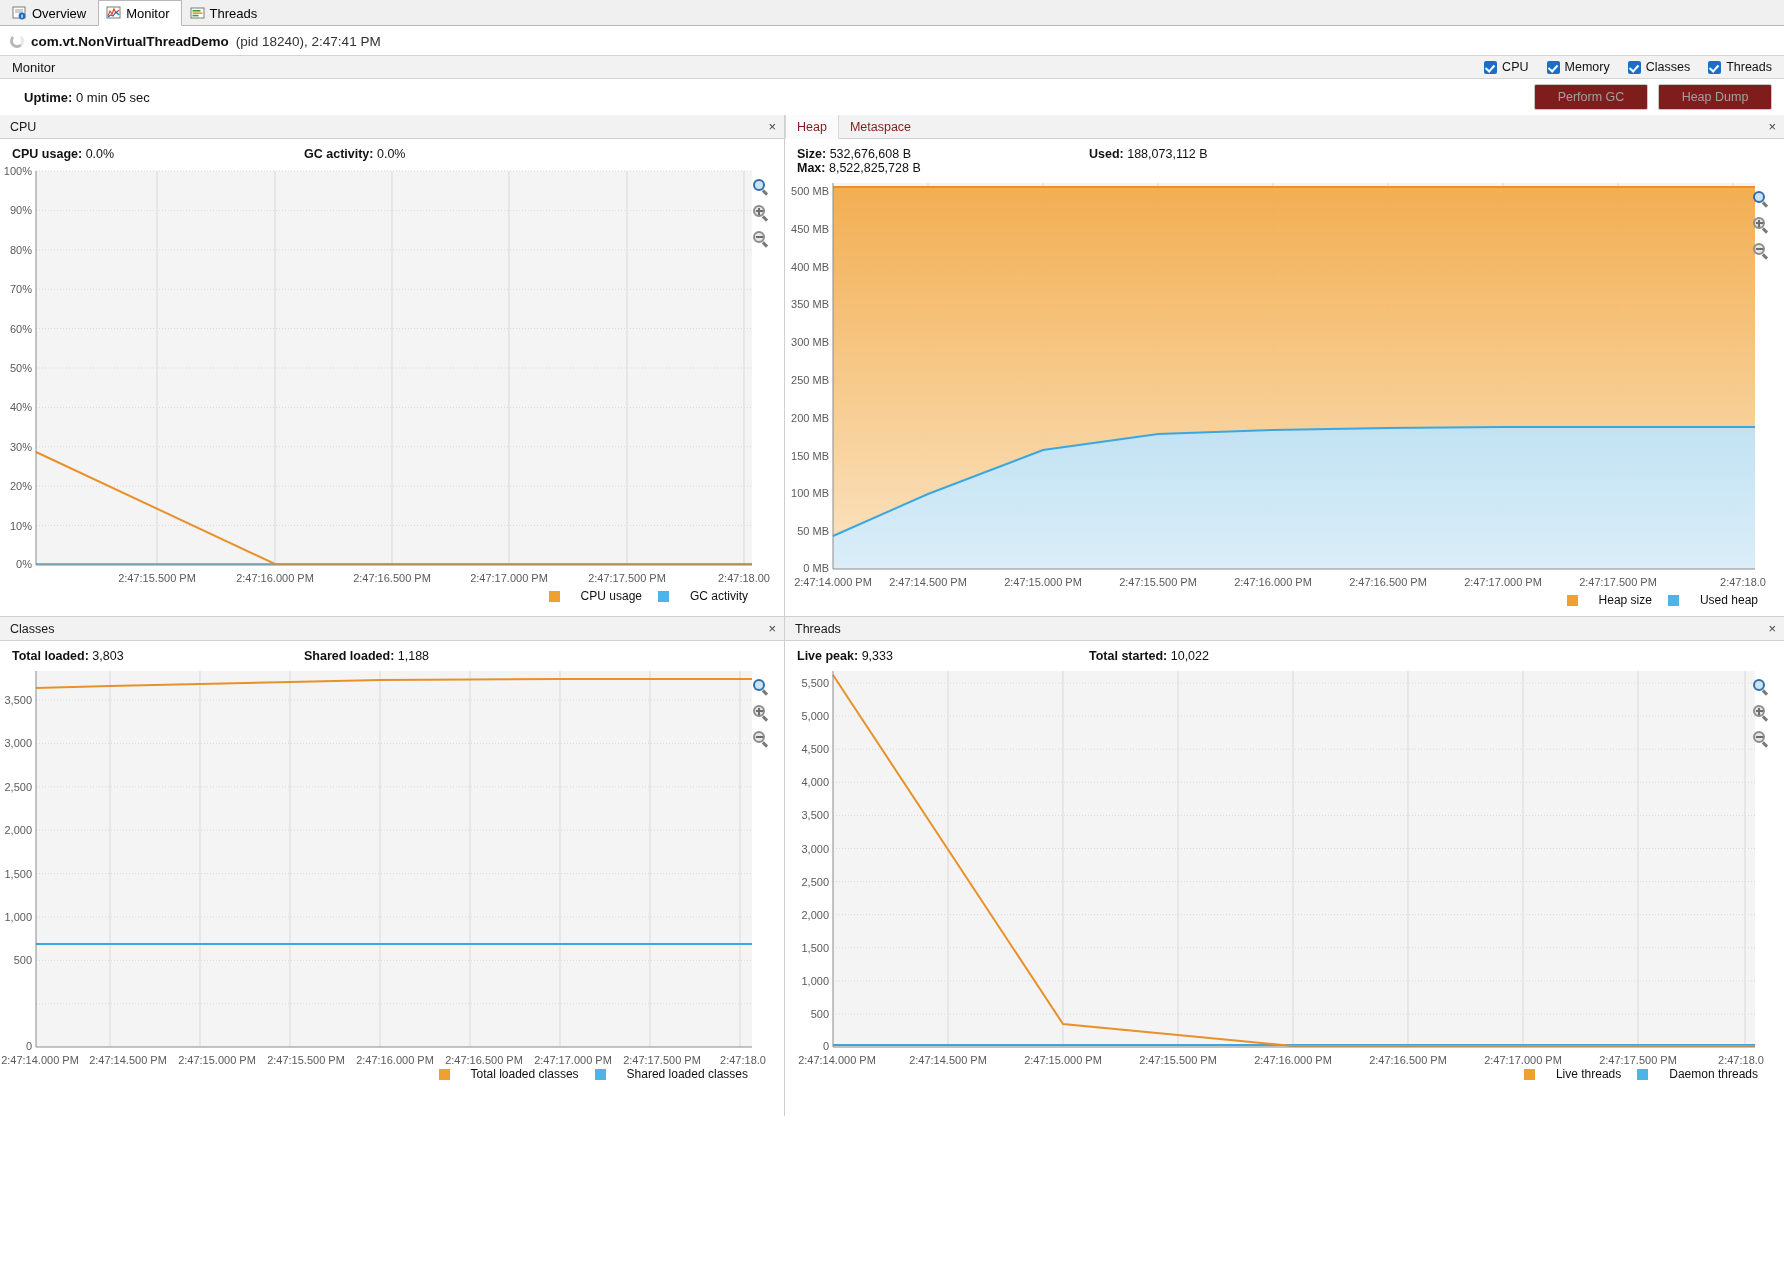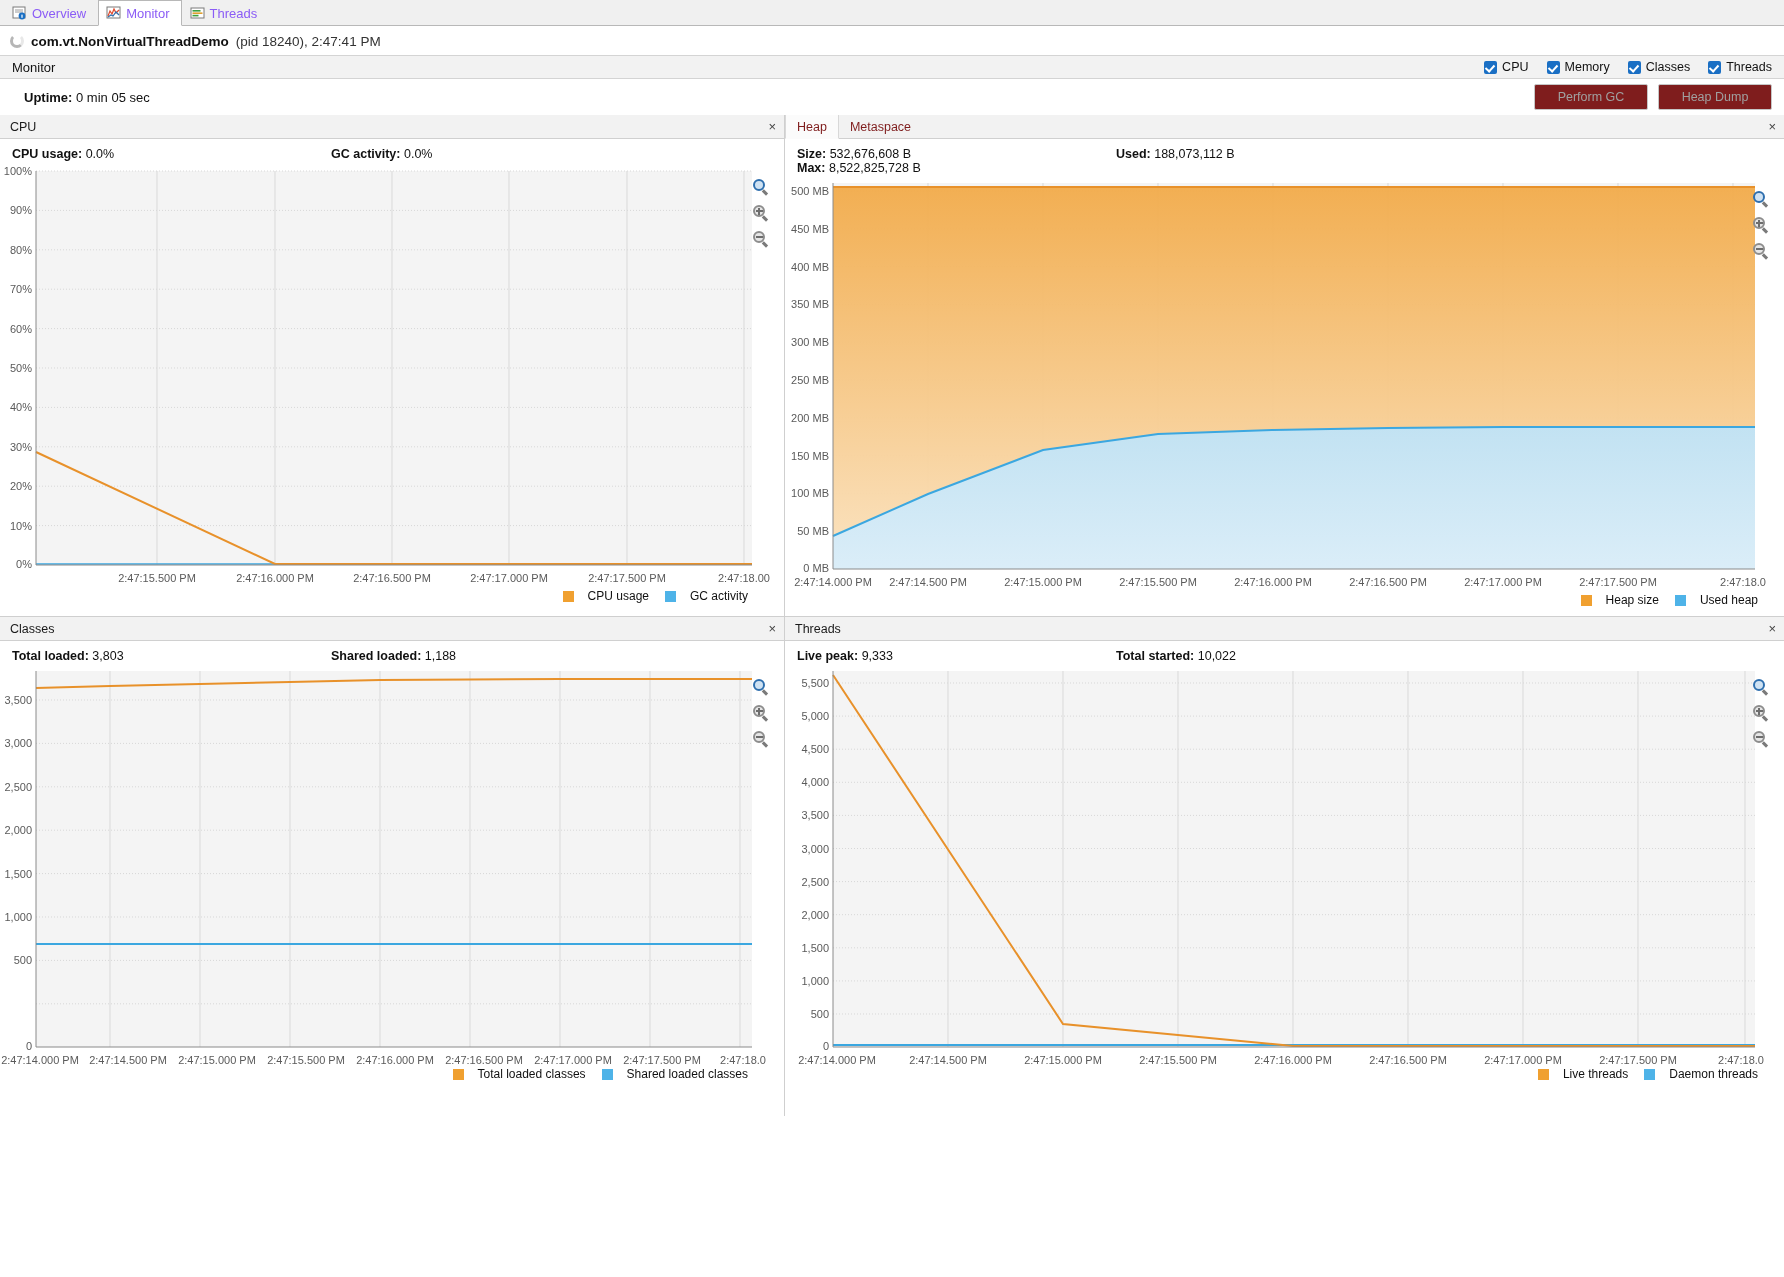--- a/index.html
+++ b/index.html
@@ -14,21 +14,21 @@
   
   .tabstrip {
     height:26px; background:#f0f0f0;
     border-bottom:1px solid #b8b8b8;
     display:flex; align-items:flex-end; padding-left:4px;
     box-sizing:border-box;
   }
   .tab {
     display:flex; align-items:center; gap:5px;
     height:24px; padding:0 11px 0 7px;
-    font-size:13px; color:#8b5cf6;
+    font-size:13px; color:#000000;
     border:1px solid transparent; border-bottom:none;
     cursor:default;
   }
   .tab.active {
     background:#ffffff;
     border:1px solid #b8b8b8; border-bottom:1px solid #ffffff;
     margin-bottom:-1px;
   }
   .tabicon { width:15px; height:14px; display:inline-block; position:relative; }
 
@@ -108,21 +108,21 @@
   }
   .ptab.sel { background:#fbfbfb; border-bottom:1px solid #fbfbfb; margin-bottom:-1px; }
   .ptab.plain { border:none; }
   .closex {
     position:absolute; right:8px; top:0; height:23px; line-height:23px;
     font-size:13px; color:#444; cursor:default;
   }
 
   .statrow { padding:8px 0 4px 0; font-size:12.5px; }
   .statline { display:flex; }
-  .statline .c1 { width:331px; padding-left:12px; box-sizing:border-box; }
+  .statline .c1 { width:304px; padding-left:12px; box-sizing:border-box; }
   .statline .c2 { padding-left:0; }
   .statrow b { font-weight:bold; }
 
   .chartarea { position:relative; }
   svg { display:block; }
 
   .zoomcol {
     position:absolute; display:flex; flex-direction:column; gap:9px;
     align-items:center;
   }
@@ -139,21 +139,21 @@
   .zicon .sign {
     position:absolute; left:2.5px; top:5px; width:7px; height:2px; background:#6d6d6d;
   }
   .zicon .sign.v { left:5px; top:2.5px; width:2px; height:7px; }
   .zicon.sel .lens { border-color:#2f6fae; background:#cfe2f3; }
 
   .legend {
     position:absolute; right:12px; display:flex; gap:16px;
     font-size:12px; align-items:center;
   }
-  .legend .li { display:flex; align-items:center; gap:14px; }
+  .legend .li { display:flex; align-items:center; gap:21px; }
   .swatch { width:11px; height:11px; display:inline-block; }
 
   .axtext { font-size:11px; fill:#5a5a5a; font-family:"Liberation Sans", sans-serif; }
   .axtext.r { text-anchor:end; }
   .axtext.c { text-anchor:middle; }
 </style>
 </head>
 <body>
 
 <div class="tabstrip">

